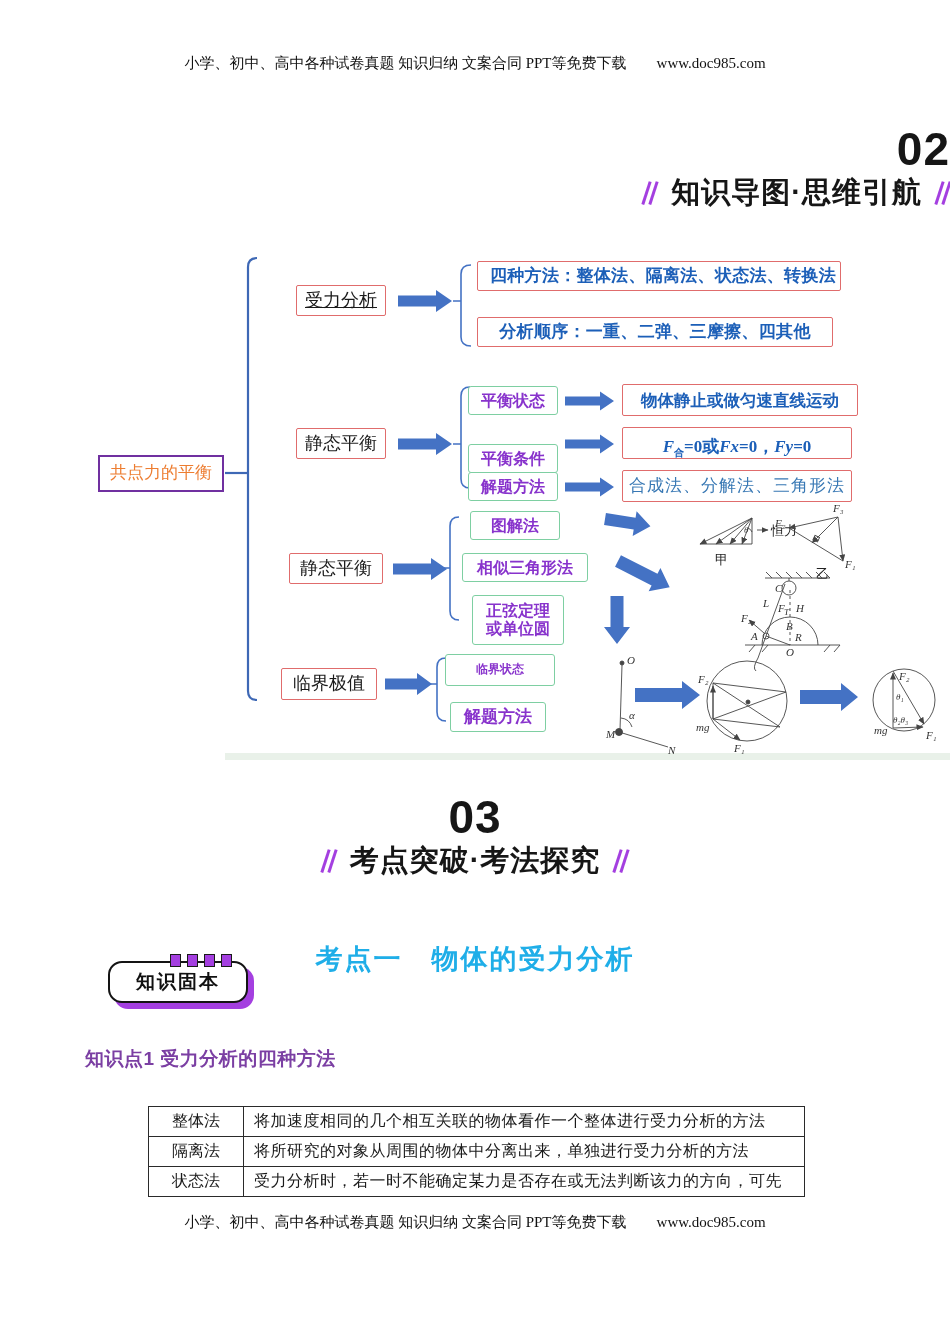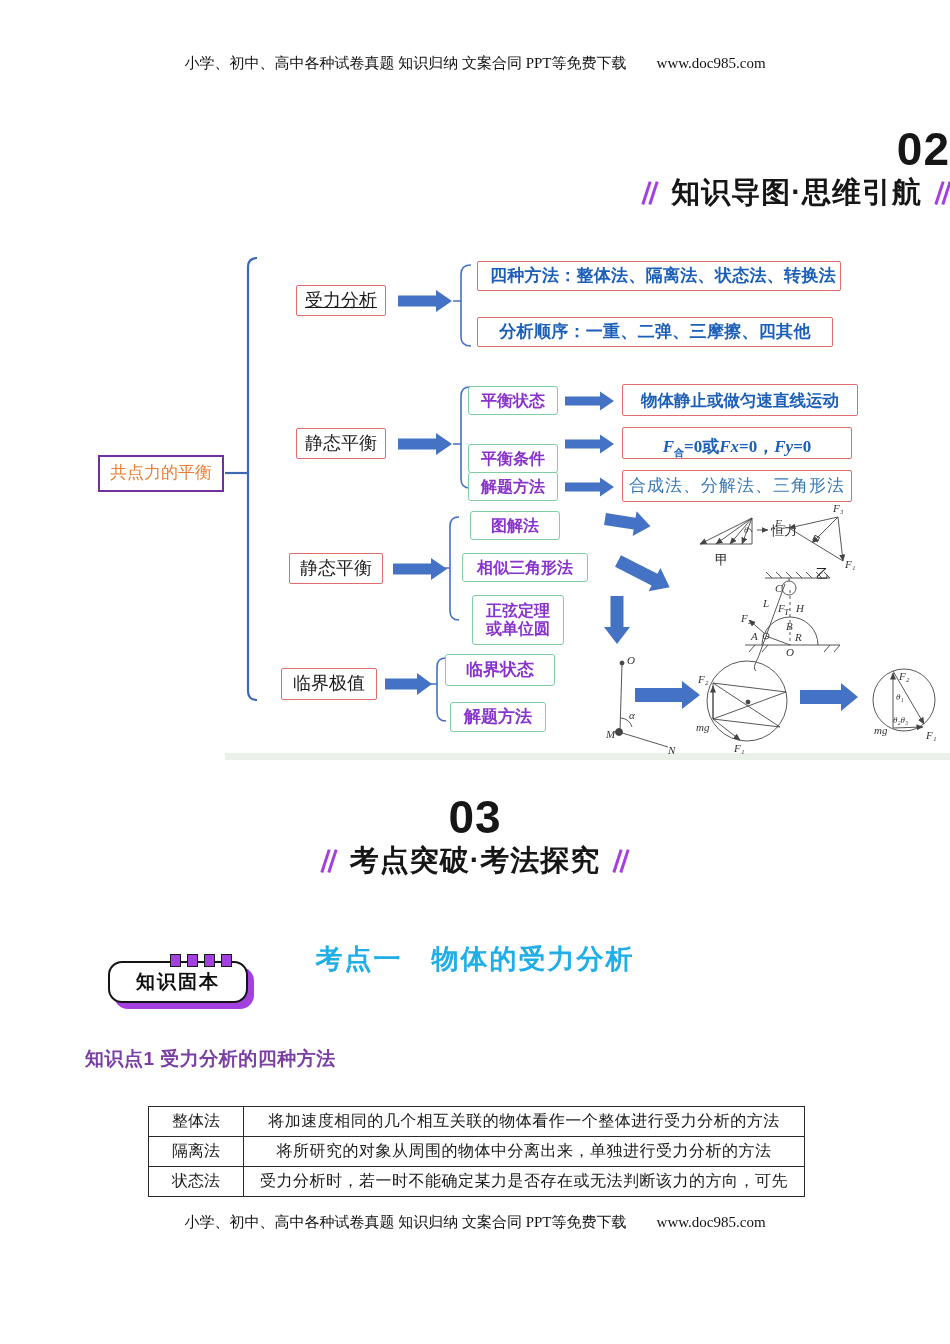--- a/index.html
+++ b/index.html
@@ -43,21 +43,21 @@
          box-shadow:6px 6px 0 #a43fe0;display:flex;align-items:center;padding:0 26px;height:38px;}
   .badge .sqs{position:absolute;top:-9px;right:14px;display:flex;gap:6px;}
   .badge .sqs i{width:9px;height:11px;background:#a43fe0;border:1.5px solid #1a1a1a;}
   .badge-label{font-size:19px;font-weight:700;color:#111;letter-spacing:2px;}
   
   .kp{position:absolute;font-size:19px;font-weight:700;color:#7b3fa3;letter-spacing:.5px;}
   
   .tbl{position:absolute;border-collapse:collapse;font-family:"Liberation Serif",serif;font-size:16px;color:#1a1a1a;}
   .tbl td{border:1.3px solid #2a2a2a;height:29px;padding:0 10px;}
   .tbl td.c1{width:74px;text-align:center;}
-  .tbl td.c2{width:540px;text-align:center;letter-spacing:.5px;}
+  .tbl td.c2{width:540px;text-align:left;letter-spacing:.5px;}
   
   .dlab{font:italic 11px "Liberation Serif",serif;fill:#333;}
   .dsm{font:italic 9px "Liberation Serif",serif;fill:#333;}
   .dcjk{font:13px "Liberation Serif",serif;fill:#222;font-style:normal;}
 </style>
 </head>
 <body>
 
 <div class="page">
 
@@ -285,21 +285,21 @@
         <span>相似三角形法</span>
       </div>
     <div class="nbox gbox ptxt" style="left:472px;top:355px;width:92px;height:50px;flex-direction:column;">
       <span>正弦定理</span>
       <span>或单位圆</span>
     </div>
 
     <div class="nbox rbox blabel" style="left:281px;top:428px;width:96px;height:32px;">
         <span>临界极值</span>
       </div>
-    <div class="nbox gbox ptxt" style="left:445px;top:414px;width:110px;height:32px;font-size:17px;">
+    <div class="nbox gbox ptxt" style="left:445px;top:414px;width:110px;height:32px;font-size:12px;">
         <span>临界状态</span>
       </div>
     <div class="nbox gbox ptxt" style="left:450px;top:462px;width:96px;height:30px;font-size:17px;">
         <span>解题方法</span>
       </div>
   </div>
 
   <div class="sec" style="top:794px;">
     <div class="sec-num">
       <span class="sq"></span>

